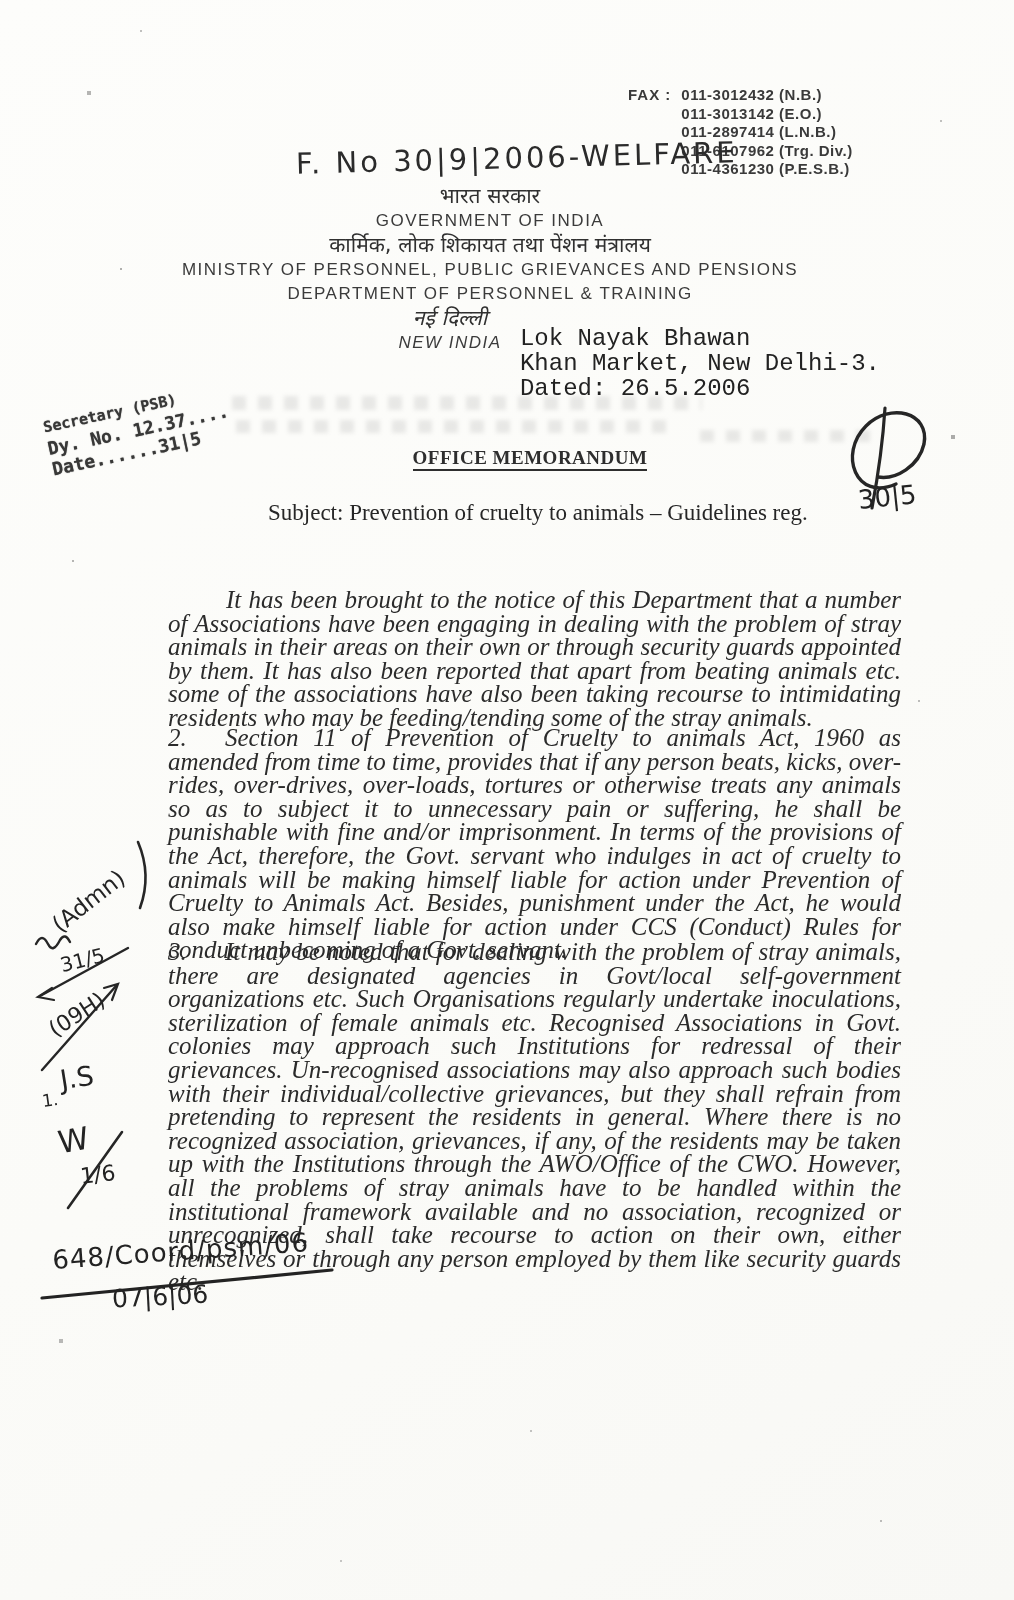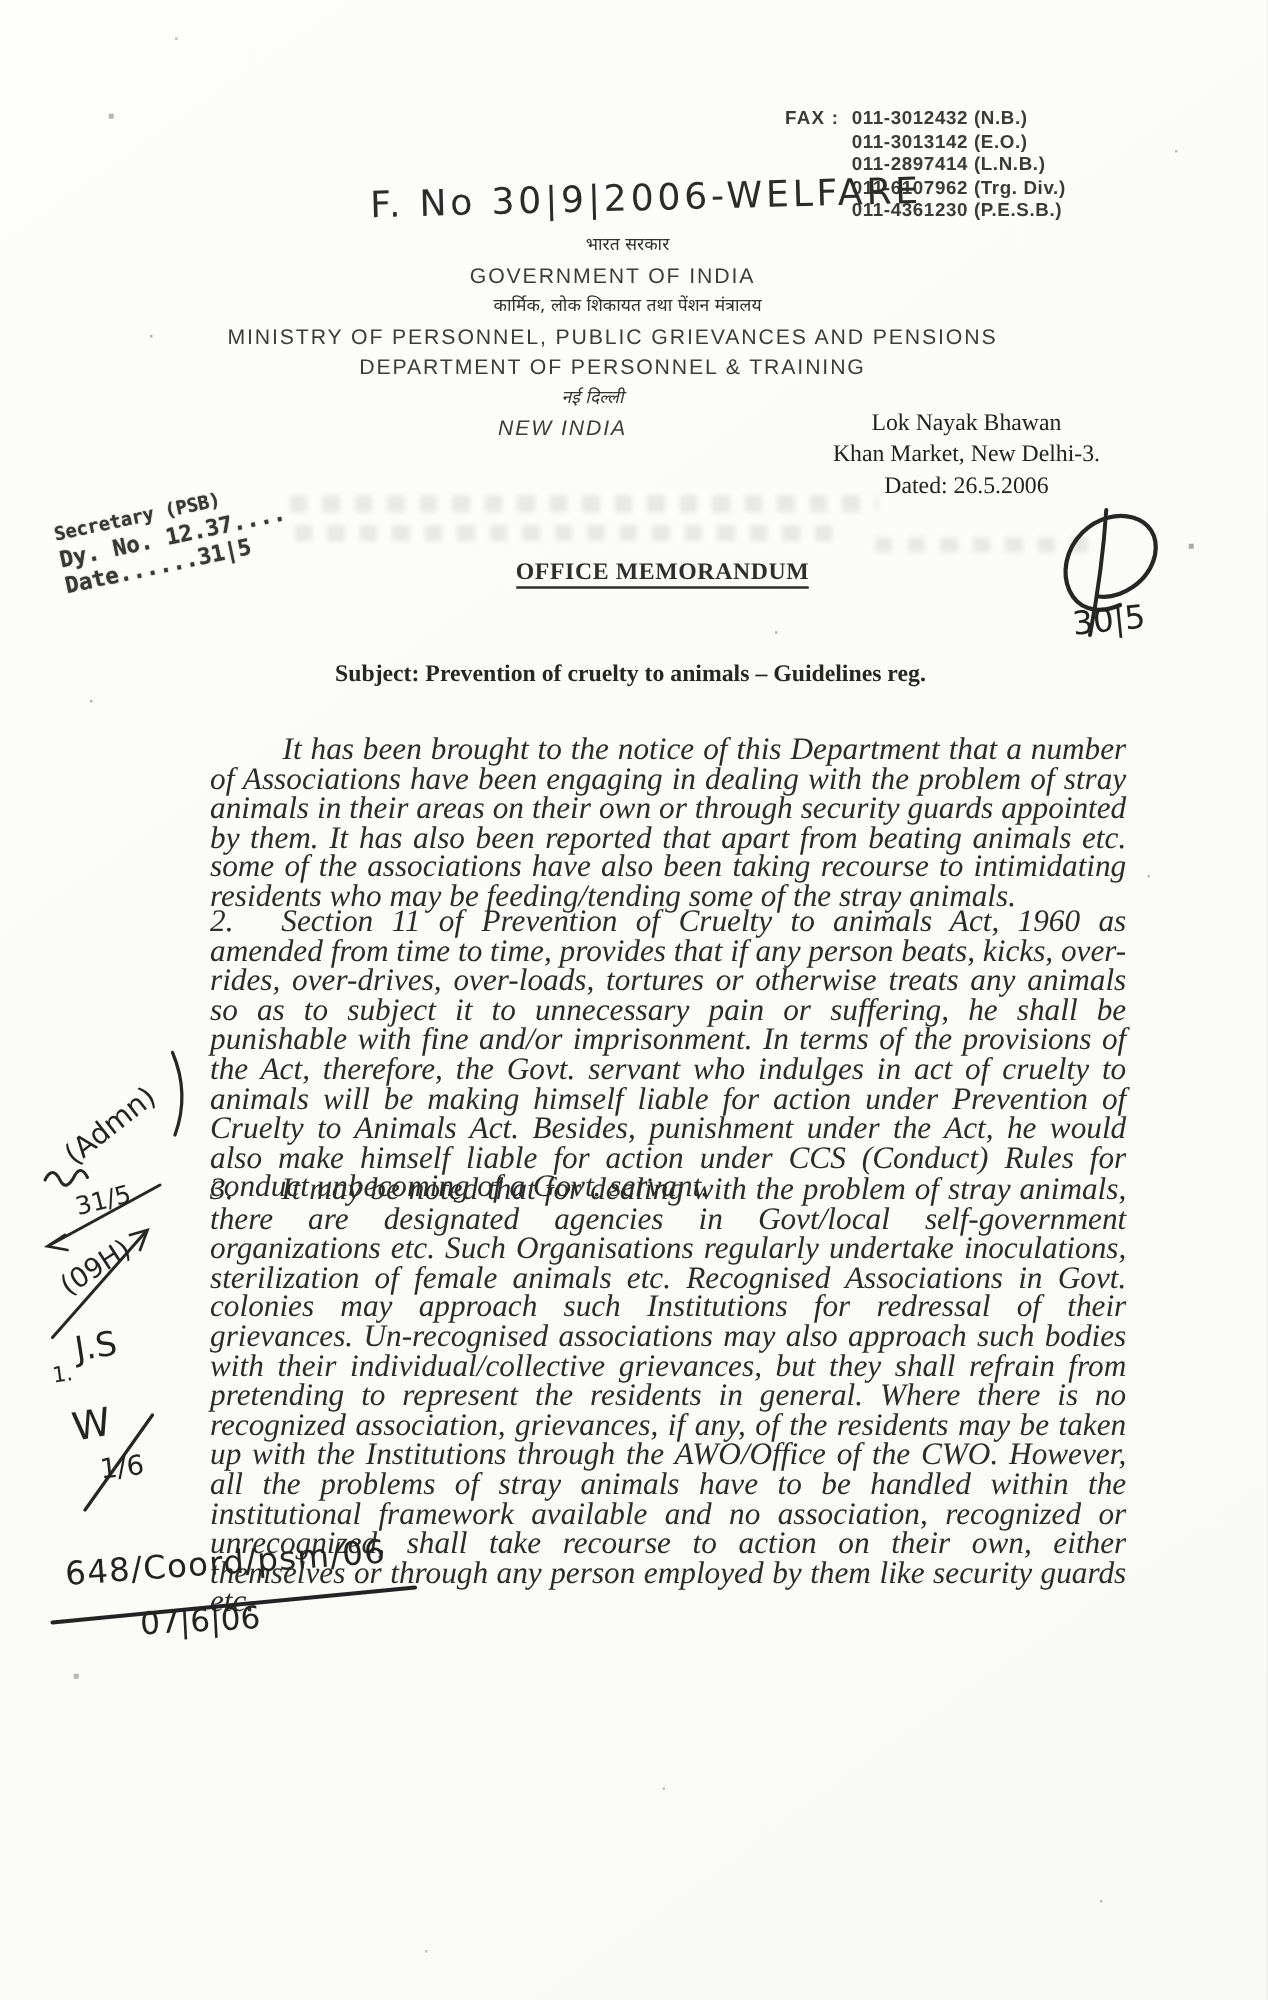--- a/index.html
+++ b/index.html
@@ -12,39 +12,39 @@
   .fax { position:absolute; left:628px; top:86px; display:flex; gap:10px;
          font-family:"Liberation Sans", sans-serif; font-size:15px; color:#3a3a3a;font-weight:bold; }
   .fax-label { white-space:nowrap; letter-spacing:1px; }
   .fax-lines div { line-height:18.5px; white-space:nowrap; letter-spacing:0.5px; }
   
   .hand { font-family:"DejaVu Sans", sans-serif; color:#232323; white-space:nowrap; }
   .file-no { position:absolute; left:296px; top:141px; font-size:29px;
              letter-spacing:3px; transform:rotate(-1.5deg); color:#2b2b2b; }
   
   .letterhead { position:absolute; left:0; top:184px; width:980px; text-align:center; }
-  .h-hindi { font-size:14px; line-height:25px; color:#303030; font-weight:bold; font-family:"DejaVu Sans", sans-serif; font-weight:normal;margin-left:24px;}
+  .h-hindi { font-size:21px; line-height:25px; color:#303030; font-weight:bold; font-family:"DejaVu Sans", sans-serif; font-weight:normal;}
   .h-en { font-family:"Liberation Sans", sans-serif; font-size:17px; line-height:24px;
           color:#3b3b3b; letter-spacing:1.5px; }
   .city-block { width:900px;font-style:italic; }
   
-  .addr { position:absolute; right:134px; top:326px; text-align:center;
-          font-size:19px; line-height:25px; color:#222; }
+  .addr { position:absolute; right:134px; top:326px; text-align:left;
+          font-size:24px; line-height:25px; color:#222;font-family:Liberation Mono, monospace; }
   
   .stamp { position:absolute; left:46px; top:398px; transform:rotate(-12deg);
            font-family:"DejaVu Sans Mono", monospace; font-size:15px; font-weight:bold;
            color:#1d1d1d; opacity:.88; text-shadow:0 0 1px #444; line-height:21px; }
   .stamp .big { font-size:18px; }
   
   .memo-title { position:absolute; left:0; top:447px; width:980px; text-align:center;
                 font-weight:bold; font-size:19px; letter-spacing:0.5px;margin-left:40px; }
   .memo-title span { border-bottom:2px solid #2e2e2e; padding-bottom:1px; }
   .dispatch { position:absolute; left:858px; top:482px; font-size:26px; transform:rotate(-6deg); }
   
-  .subject { position:absolute; left:268px; top:529px; font-weight:bold; font-size:19px; color:#262626; }
+  .subject { position:absolute; left:268px; top:500px; font-weight:normal; font-size:23px; color:#262626; }
   
   .body-para { position:absolute; left:168px; width:733px; text-align:justify;
                font-size:25px; line-height:23.6px; color:#2b2b2b;font-style:italic; }
   .p1 { top:588px; text-indent:58px; }
   .p2 { top:726px; }
   .p3 { top:940px; }
   .pnum { display:inline-block; width:57px; text-indent:0; }
   
   .strokes { position:absolute; left:0; top:0; pointer-events:none; }
   .m-admn { position:absolute; left:46px; top:888px; font-size:23px; transform:rotate(-38deg); }

